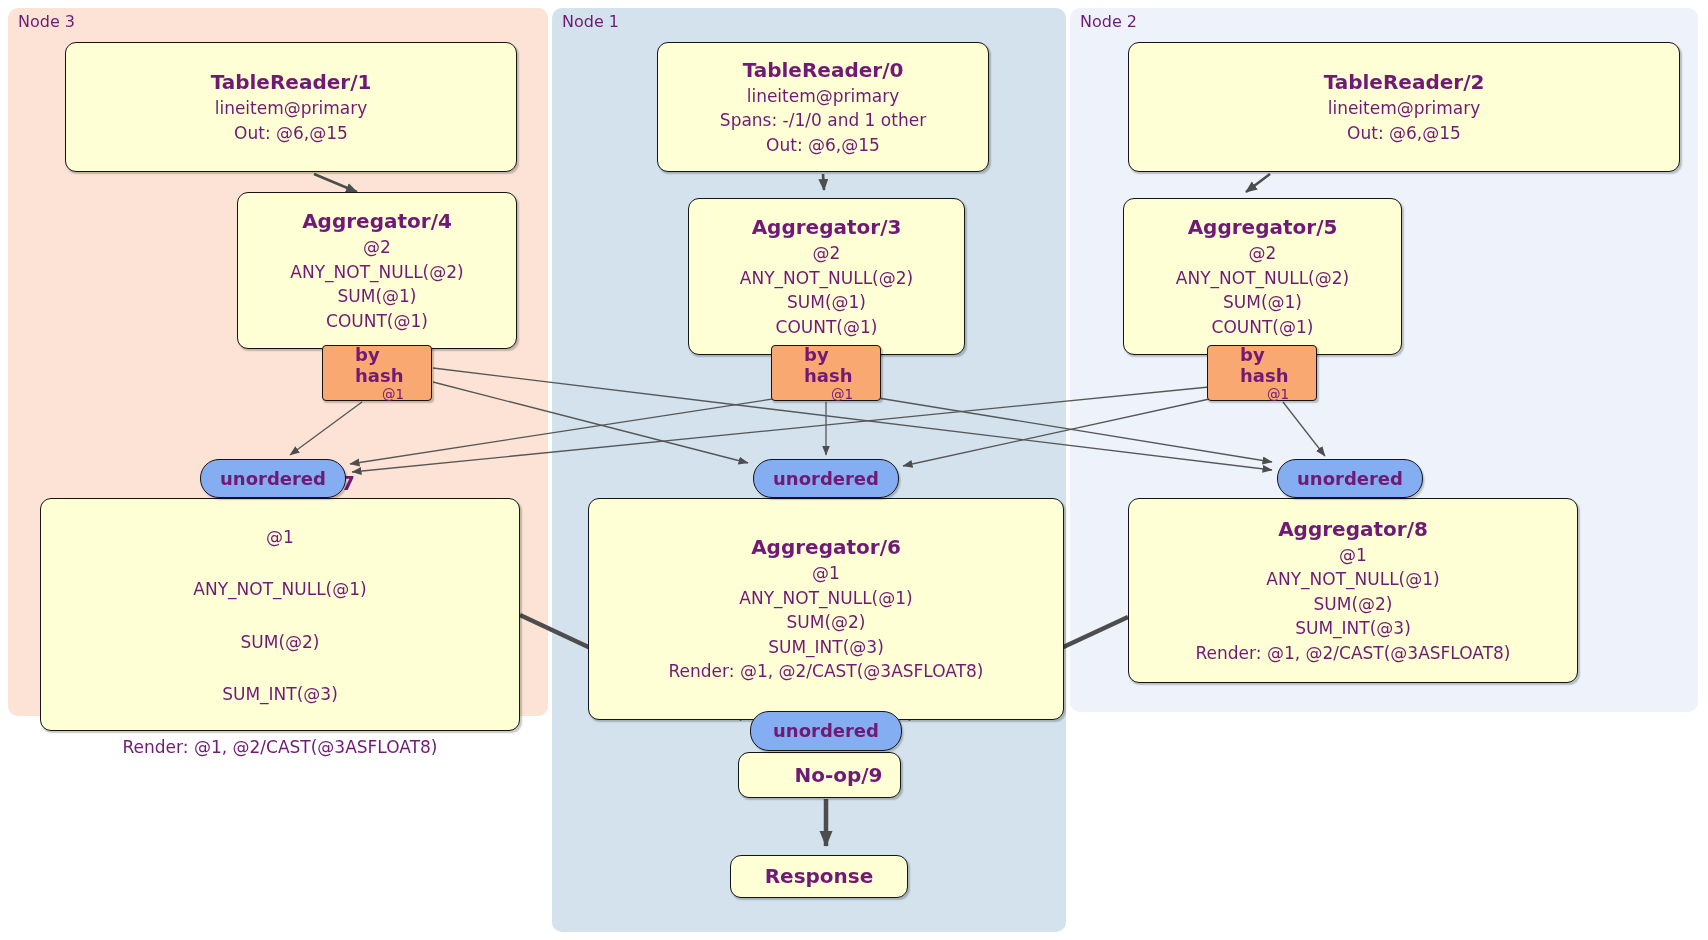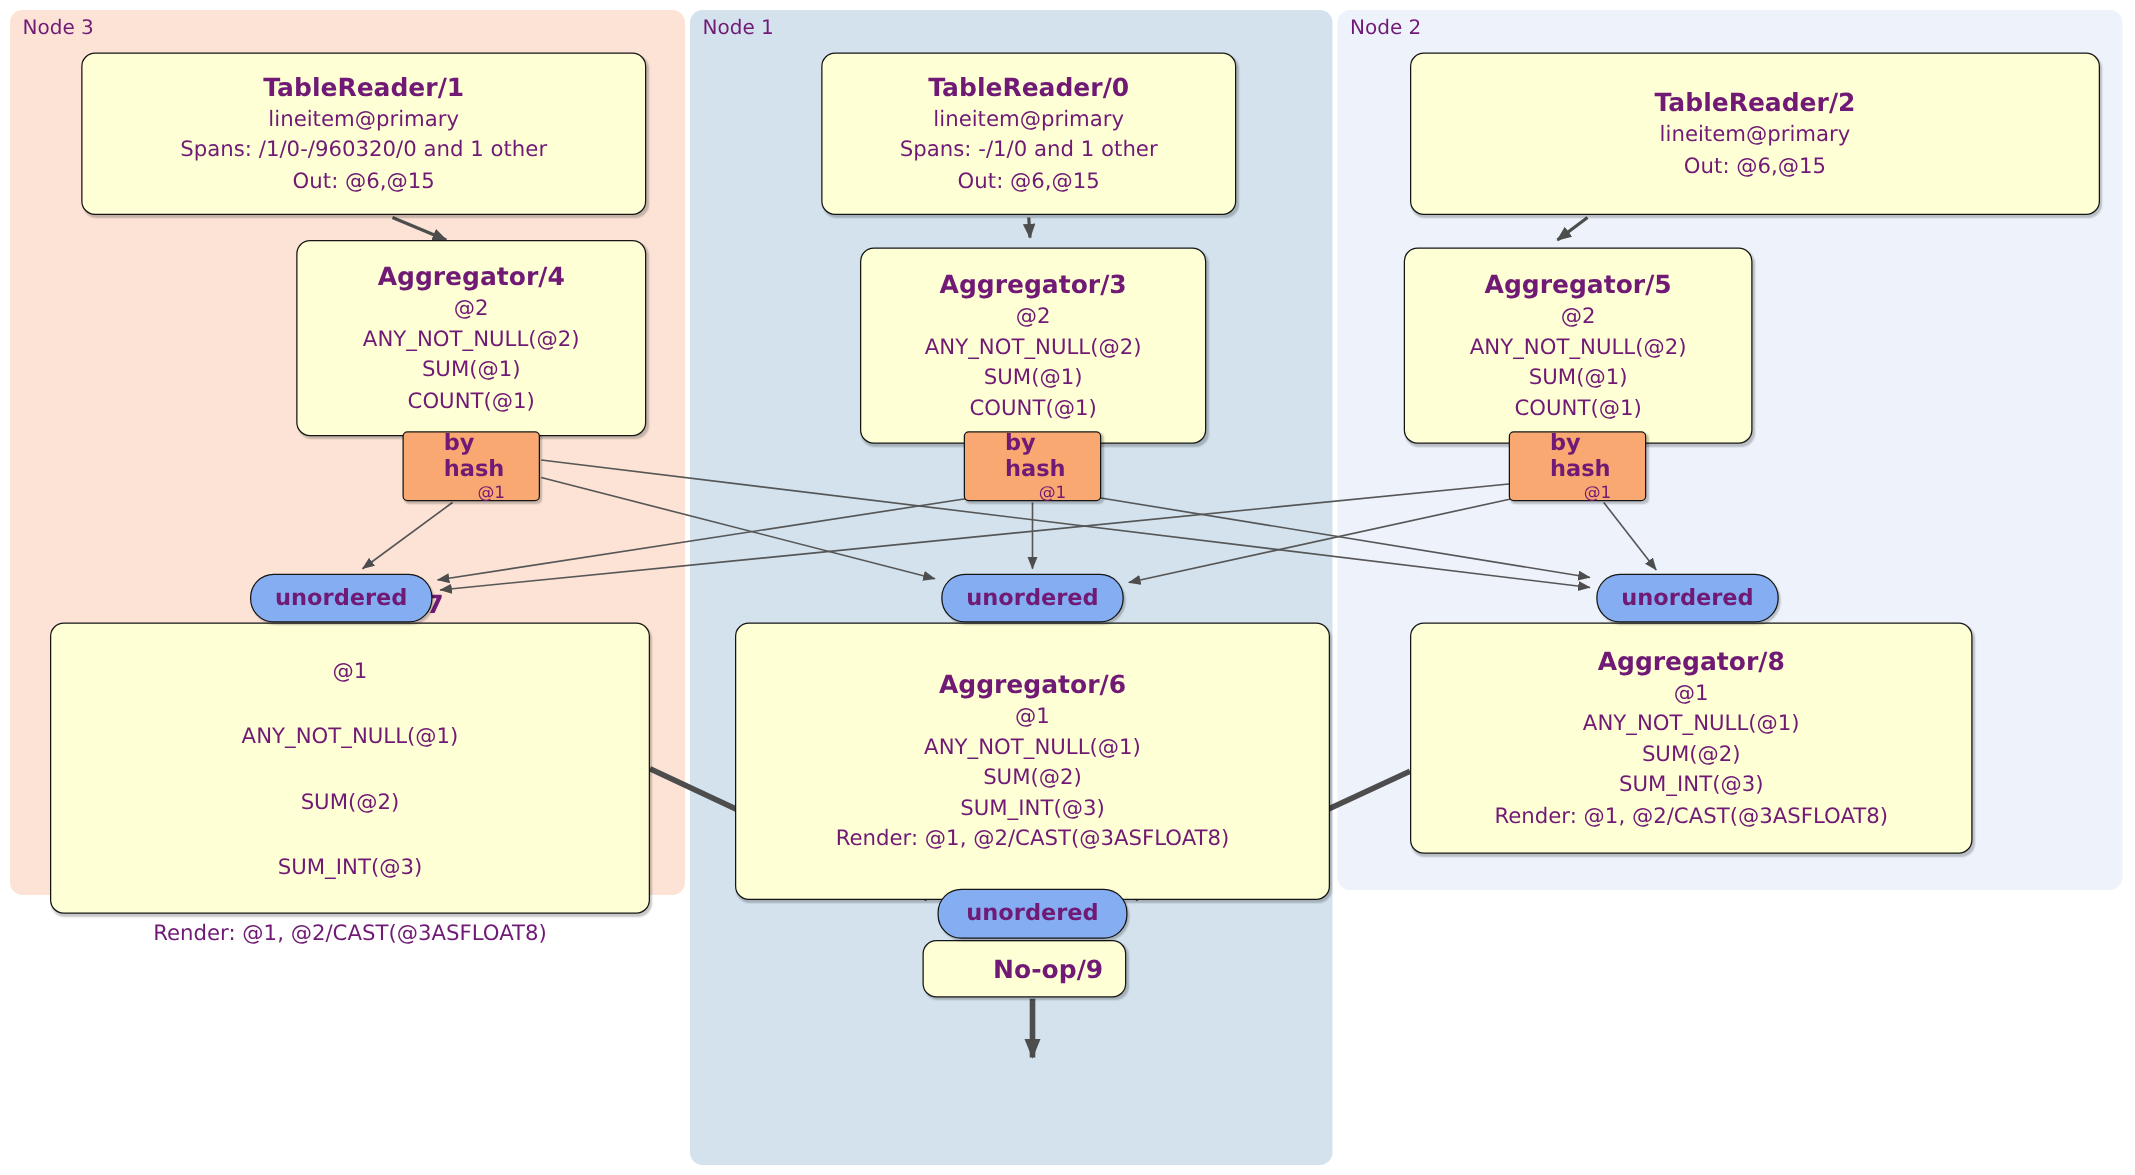--- a/index.html
+++ b/index.html
@@ -77,21 +77,20 @@
       <path d="M520,615 L742,719" marker-end="url(#h-big)"></path>
       <path d="M826,684 L826,703" marker-end="url(#h-big)"></path>
       <path d="M1128,617 L908,719" marker-end="url(#h-big)"></path>
       <path d="M826,799 L826,846" marker-end="url(#h-big)"></path>
     </g>
   </svg>
 
   <div class="nbox" style="left:65px;top:42px;width:452px;height:130px;">
     <div class="t">TableReader/1</div>
     <div class="l">lineitem@primary</div>
-    <div class="l">Spans: /1/0-/960320/0 and 1 other</div>
     <div class="l">Out: @6,@15</div>
   </div>
 
   <div class="nbox" style="left:237px;top:192px;width:280px;height:157px;">
     <div class="t">Aggregator/4</div>
     <div class="l">@2</div>
     <div class="l">ANY_NOT_NULL(@2)</div>
     <div class="l">SUM(@1)</div>
     <div class="l">COUNT(@1)</div>
   </div>
@@ -180,14 +179,17 @@
   </div>
 
   <div class="pill sync" style="left:750px;top:711px;width:152px;height:40px;">
     <div class="sl">unordered</div>
   </div>
 
   <div class="nbox" style="left:738px;top:752px;width:163px;height:46px;padding-left:44px;">
     <div class="t">No-op/9</div>
   </div>
 
+  <div class="nbox" style="left:730px;top:855px;width:178px;height:43px;">
+    <div class="t">Response</div>
+  </div>
 
 </div>
 
 </body></html>

